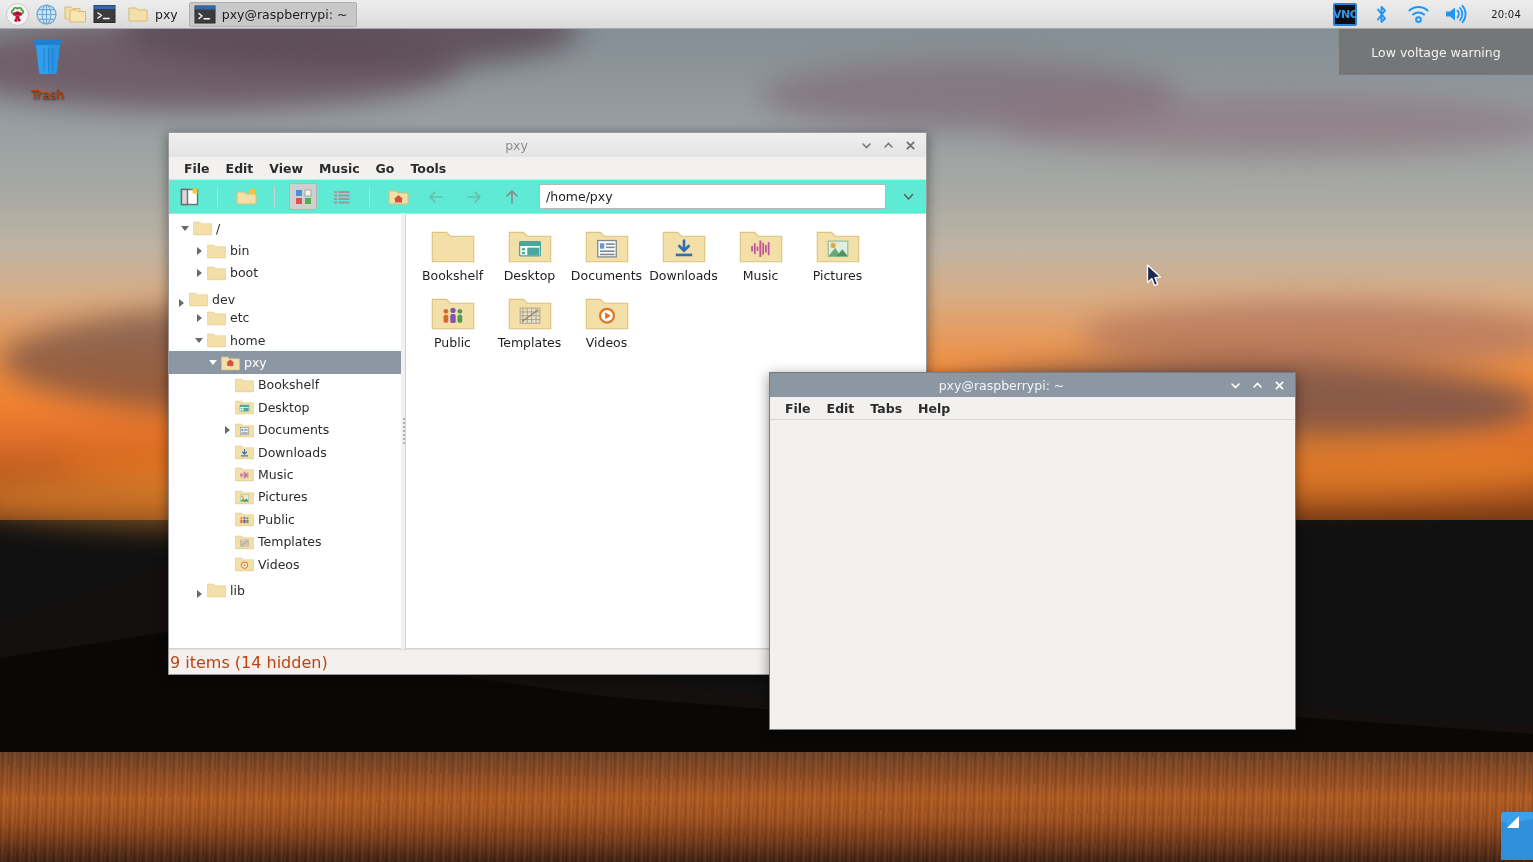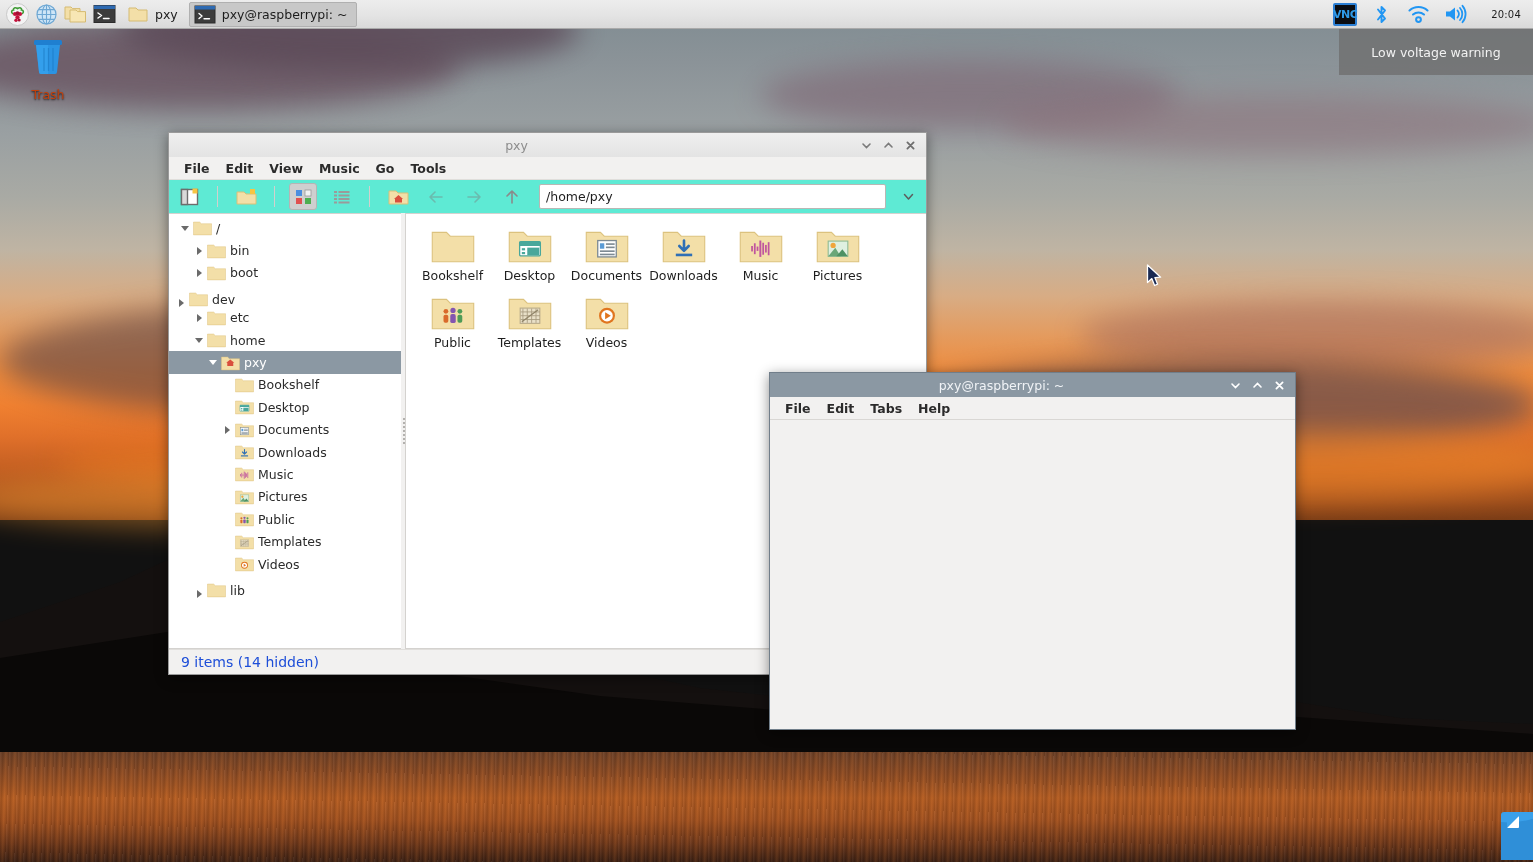--- a/index.html
+++ b/index.html
@@ -167,22 +167,22 @@
   #fm-content { flex: 1; background: #fff; padding: 10px 8px; overflow: hidden;
                 border: 1px solid #d4d2cf; border-left:none; border-right:none;}
   #fm-grid { display: flex; flex-wrap: wrap; align-content: flex-start; }
   .fitem {
     width: 75px; margin: 0 1px 8px 1px; display: flex; flex-direction: column;
     align-items: center; cursor: pointer; padding-top: 4px; border-radius: 3px;
   }
   .fitem-label { font-size: 12.5px; color: #1e1e1e; margin-top: 4px;
                  text-align: center; white-space: nowrap; }
   #fm-status {
-    height: 25px; display: flex; align-items: center; font-size: 14px;
-    color: #1d4ed8; padding: 0 12px; background: #f2f1f0;
+    height: 25px; display: flex; align-items: center; font-size: 16px;
+    color: #c2410c; padding: 0 1px; background: #f2f1f0;
     border-top: 1px solid #e0dedb;
   }
   #fm-status .spacer { flex: 1; }
 
   
   #terminal {
     left: 769px; top: 372px; width: 527px; height: 358px;
     background: #f2f1f0; border: 1px solid #717e8a;
     display: flex; flex-direction: column; z-index: 30;
   }

